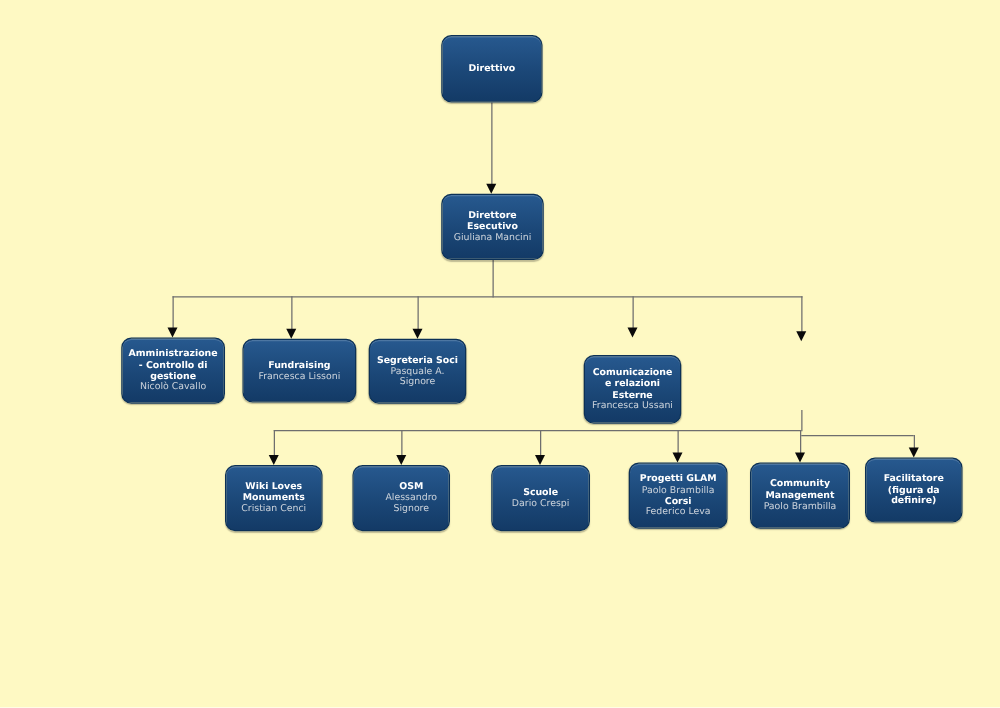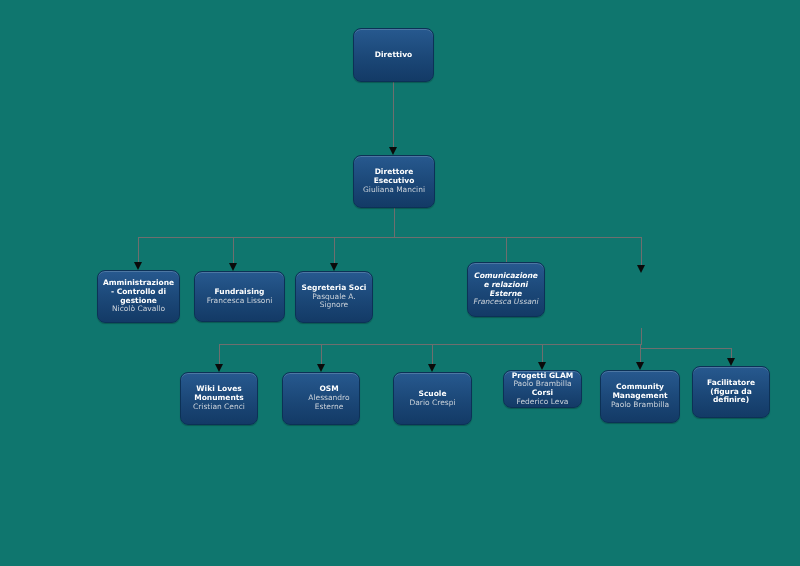--- a/index.html
+++ b/index.html
@@ -5,21 +5,21 @@
   html, body {
     margin: 0;
     padding: 0;
     background: #ffffff;
     font-family: "DejaVu Sans", "Liberation Sans", sans-serif;
   }
   .canvas {
     position: relative;
     width: 800px;
     height: 566px;
-    background: #0f766e;
+    background: #fef9c3;
     overflow: hidden;
   }
   
   .node {
     position: absolute;
     box-sizing: border-box;
     border-radius: 8px;
     border: 1px solid #0c3156;
     background: linear-gradient(180deg, #27598f 0%, #1b4777 55%, #133a66 100%);
     box-shadow: inset 0 1px 0 rgba(255,255,255,0.18), 0 1px 1px rgba(0,0,0,0.25);
@@ -46,26 +46,26 @@
     line-height: 1.16;
     overflow-wrap: break-word;
     width: 100%;
   }
   
   .b0  { left:353px; top:28px;  width:81px; height:54px; }
   .b1  { left:353px; top:155px; width:82px; height:53px; }
   .b2  { left:97px;  top:270px; width:83px; height:53px; }
   .b3  { left:194px; top:271px; width:91px; height:51px; }
   .b4  { left:295px; top:271px; width:78px; height:52px; }
-  .b5  { left:467px; top:262px; width:78px; height:55px;font-style:italic; }
+  .b5  { left:467px; top:284px; width:78px; height:55px; }
   .b6  { left:602px; top:273px; width:78px; height:55px; }
   .b7  { left:180px; top:372px; width:78px; height:53px; }
   .b8  { left:282px; top:372px; width:78px; height:53px;padding-left:20px; }
   .b9  { left:393px; top:372px; width:79px; height:53px; }
-  .b10 { left:503px; top:370px; width:79px; height:38px; }
+  .b10 { left:503px; top:370px; width:79px; height:53px; }
   .b11 { left:600px; top:370px; width:80px; height:53px; }
   .b12 { left:692px; top:366px; width:78px; height:52px; }
   
   .vline, .hline {
     position: absolute;
     background: #6e6e6e;
   }
   .vline { width: 1px; }
   .hline { height: 1px; }
   .arrow {
@@ -171,21 +171,21 @@
   </div>
 
 
   <div class="node b7">
     <div class="title">Wiki Loves Monuments</div>
     <div class="name">Cristian Cenci</div>
   </div>
 
   <div class="node b8">
     <div class="title">OSM</div>
-    <div class="name">Alessandro Esterne</div>
+    <div class="name">Alessandro Signore</div>
   </div>
 
   <div class="node b9">
     <div class="title">Scuole</div>
     <div class="name">Dario Crespi</div>
   </div>
 
   <div class="node b10">
     <div class="title">Progetti GLAM</div>
     <div class="name">Paolo Brambilla</div>

